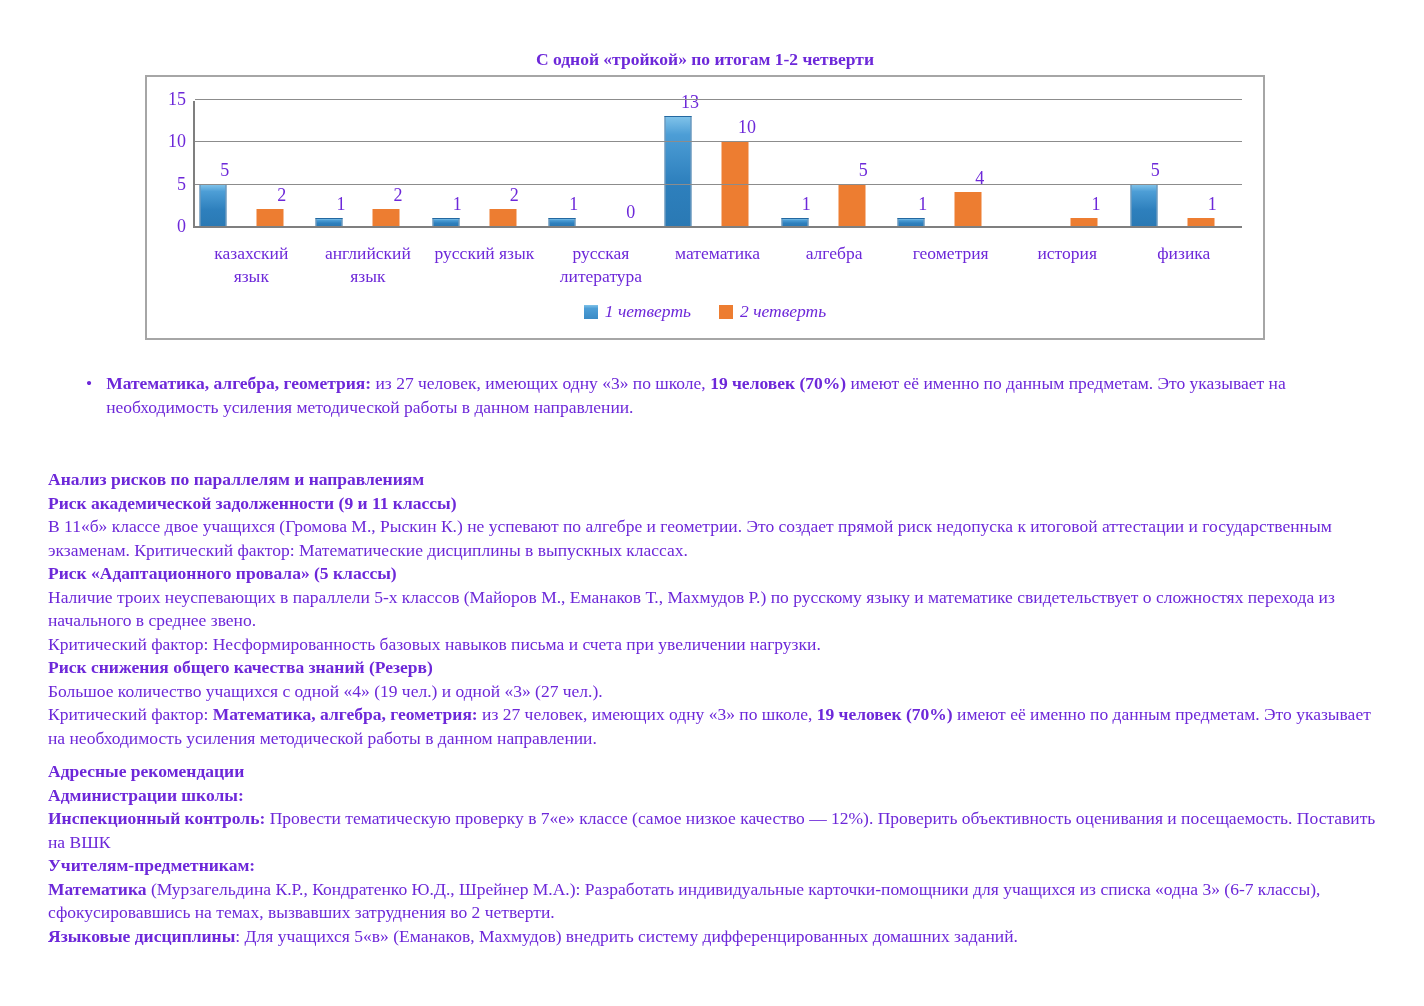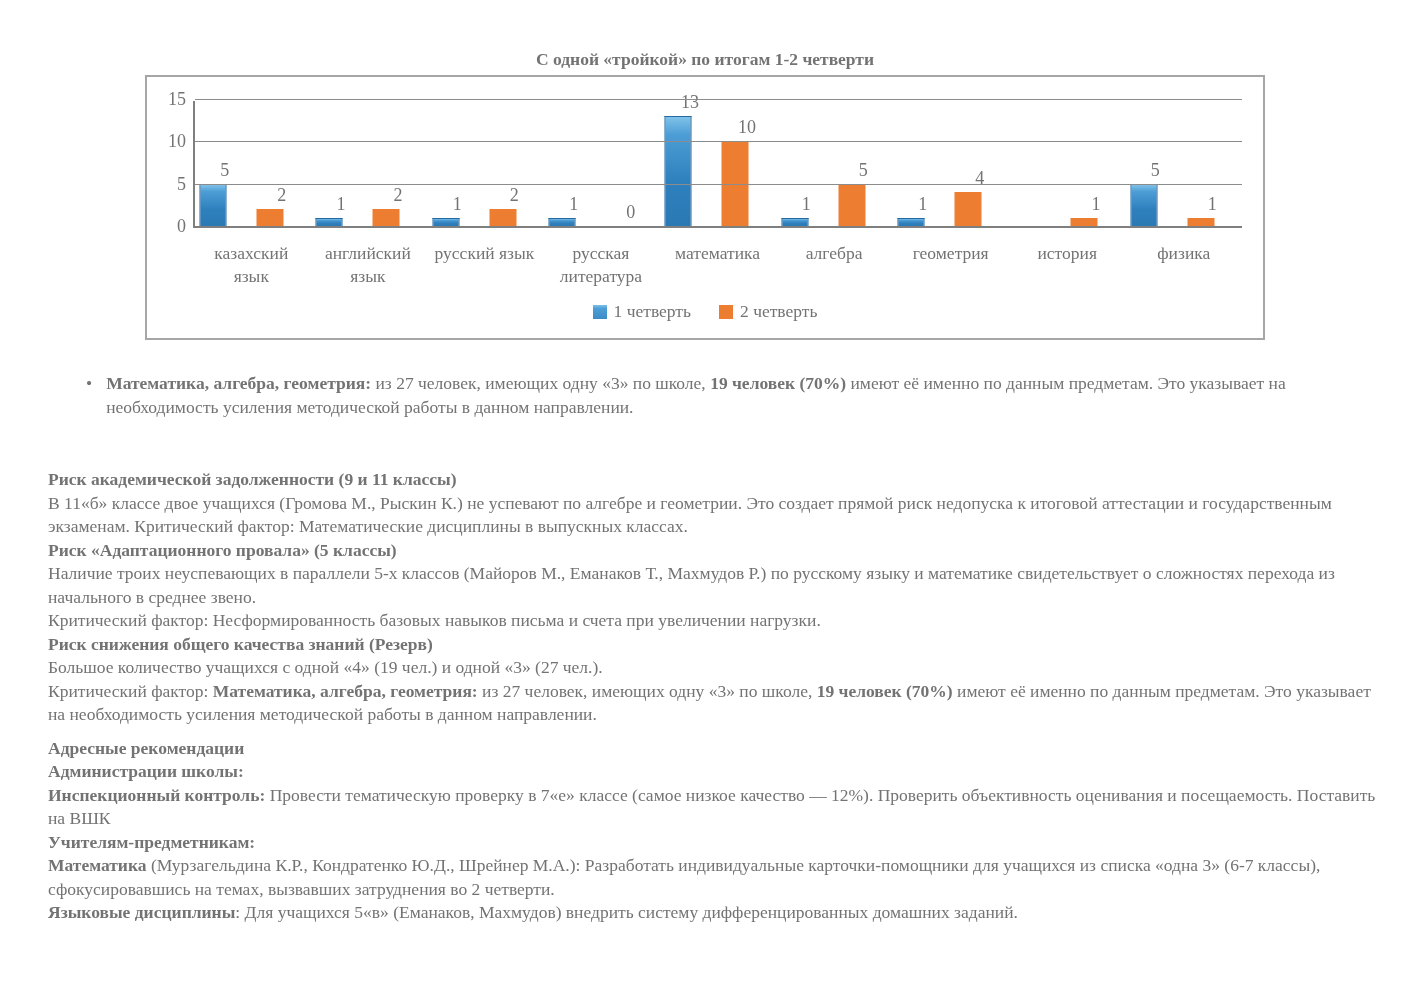--- a/index.html
+++ b/index.html
@@ -1,19 +1,19 @@
 <!DOCTYPE html>
 <html><head>
 <meta charset="utf-8">
 <style>
   * { margin:0; padding:0; box-sizing:border-box; }
   body { background:#e8e8e8; font-family:"Liberation Serif","DejaVu Serif",serif; }
   .page {
     position:relative; width:1424px; height:1006px; background:#ffffff;
-    color:#737373; overflow:hidden;
+    color:#6d28d9; overflow:hidden;
   }
   
   .chart-title {
     position:absolute; top:49px; left:145px; width:1120px;
     text-align:center; font-weight:bold; font-size:17.5px;
   }
   .chart-frame {
     position:absolute; top:75px; left:145px; width:1120px; height:265px;
     border:2px solid #a6a6a6; background:#fff;
   }
@@ -47,21 +47,21 @@
   }
   .cat-labels {
     position:absolute; left:46px; top:165px; width:1049px; display:flex;
   }
   .cat-label {
     flex:1; text-align:center; font-size:17.5px; line-height:23px;
     white-space:pre-line;
   }
   .legend {
     position:absolute; left:0; top:224px; width:100%;
-    display:flex; justify-content:center; gap:28px;
+    display:flex; justify-content:center; gap:28px;font-style:italic;
   }
   .legend-item { display:flex; align-items:center; gap:7px; font-size:17.5px; }
   .legend-swatch { width:14px; height:14px; display:inline-block; }
   
   .bullet-row {
     position:absolute; top:372px; left:84px; width:1278px;
     display:flex; gap:14px; font-size:17.5px; line-height:23.5px;
   }
   .bullet-dot { font-size:17.5px; padding-left:2px; }
   .doc-body {
@@ -220,20 +220,21 @@
         </div>
       </div>
   </div>
 
   <div class="bullet-row">
     <span class="bullet-dot">•</span>
     <span id="bulletText"><b>Математика, алгебра, геометрия:</b><span> из 27 человек, имеющих одну «3» по школе, </span><b>19 человек (70%)</b><span> имеют её именно по данным предметам. Это указывает на необходимость усиления методической работы в данном направлении.</span></span>
   </div>
 
   <div class="doc-body" id="docBody">
+      <p><b>Анализ рисков по параллелям и направлениям</b></p>
       <p><b>Риск академической задолженности (9 и 11 классы)</b></p>
       <p><span>В 11«б» классе двое учащихся (Громова М., Рыскин К.) не успевают по алгебре и геометрии. Это создает прямой риск недопуска к итоговой аттестации и государственным экзаменам. Критический фактор: Математические дисциплины в выпускных классах.</span></p>
       <p><b>Риск «Адаптационного провала» (5 классы)</b></p>
       <p><span>Наличие троих неуспевающих в параллели 5-х классов (Майоров М., Еманаков Т., Махмудов Р.) по русскому языку и математике свидетельствует о сложностях перехода из начального в среднее звено.</span></p>
       <p><span>Критический фактор: Несформированность базовых навыков письма и счета при увеличении нагрузки.</span></p>
       <p><b>Риск снижения общего качества знаний (Резерв)</b></p>
       <p><span>Большое количество учащихся с одной «4» (19 чел.) и одной «3» (27 чел.).</span></p>
       <p><span>Критический фактор: </span><b>Математика, алгебра, геометрия:</b><span> из 27 человек, имеющих одну «3» по школе, </span><b>19 человек (70%)</b><span> имеют её именно по данным предметам. Это указывает на необходимость усиления методической работы в данном направлении.</span></p>
       <p class="gap"><b>Адресные рекомендации</b></p>
       <p><b>Администрации школы:</b></p>

